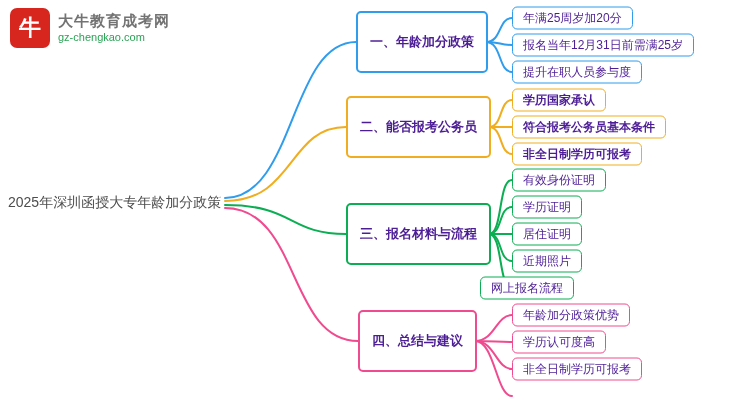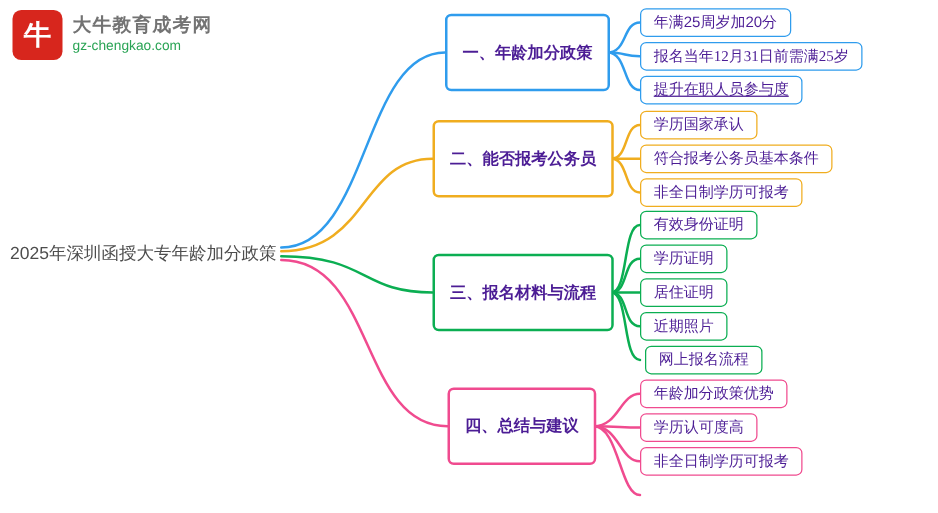--- a/index.html
+++ b/index.html
@@ -14,21 +14,21 @@
   .e-green{stroke:#0bae52;}
   .e-pink{stroke:#f04b8f;}
 
   .node{
     position:absolute;background:#ffffff;color:#4c1d95;box-sizing:border-box;
     border-radius:5px;white-space:nowrap;transform:translateY(-50%);
   }
   .branch{border:2px solid;padding:20px 12px;font-size:13px;font-weight:600;}
   .leaf{border:1.5px solid;padding:2px 10px;font-size:12px;}
   .b-blue{border-color:#2f9ced;}
-  .b-orange{border-color:#f0ad1f;}
+  .b-orange{border-color:#f0ad1f;font-weight:bold;}
   .b-green{border-color:#0bae52;}
   .b-pink{border-color:#f04b8f;}
 
   .central{
     position:absolute;left:8px;top:203px;transform:translateY(-50%);
     font-size:14px;color:#4d4d4d;font-weight:500;white-space:nowrap;
   }
 
   .logo{position:absolute;left:10px;top:8px;display:flex;align-items:center;gap:8px;}
   .logo-mark{
@@ -81,30 +81,30 @@
   </div>
 
   <div class="central">2025年深圳函授大专年龄加分政策</div>
 
   <div class="node branch b-blue" style="left:356px;top:42px;">一、年龄加分政策</div>
   <div class="node branch b-orange" style="left:346px;top:127px;">二、能否报考公务员</div>
   <div class="node branch b-green" style="left:346px;top:234px;">三、报名材料与流程</div>
   <div class="node branch b-pink" style="left:358px;top:341px;">四、总结与建议</div>
 
   <div class="node leaf b-blue" style="left:512px;top:18px;">年满25周岁加20分</div>
-  <div class="node leaf b-blue" style="left:512px;top:45px;font-family:Liberation Serif, serif;">报名当年12月31日前需满25岁</div>
-  <div class="node leaf b-blue" style="left:512px;top:72px;text-decoration:underline;">提升在职人员参与度</div>
+  <div class="node leaf b-blue" style="left:512px;top:45px;">报名当年12月31日前需满25岁</div>
+  <div class="node leaf b-blue" style="left:512px;top:72px;">提升在职人员参与度</div>
 
   <div class="node leaf b-orange" style="left:512px;top:100px;">学历国家承认</div>
   <div class="node leaf b-orange" style="left:512px;top:127px;">符合报考公务员基本条件</div>
   <div class="node leaf b-orange" style="left:512px;top:154px;">非全日制学历可报考</div>
 
   <div class="node leaf b-green" style="left:512px;top:180px;">有效身份证明</div>
   <div class="node leaf b-green" style="left:512px;top:234px;">居住证明</div>
   <div class="node leaf b-green" style="left:512px;top:207px;">学历证明</div>
   <div class="node leaf b-green" style="left:512px;top:261px;">近期照片</div>
-  <div class="node leaf b-green" style="left:516px;top:288px;">网上报名流程</div>
+  <div class="node leaf b-green" style="left:480px;top:288px;">网上报名流程</div>
 
   <div class="node leaf b-pink" style="left:512px;top:315px;">年龄加分政策优势</div>
   <div class="node leaf b-pink" style="left:512px;top:342px;">学历认可度高</div>
   <div class="node leaf b-pink" style="left:512px;top:369px;">非全日制学历可报考</div>
 
 </div>
 
 </body></html>

